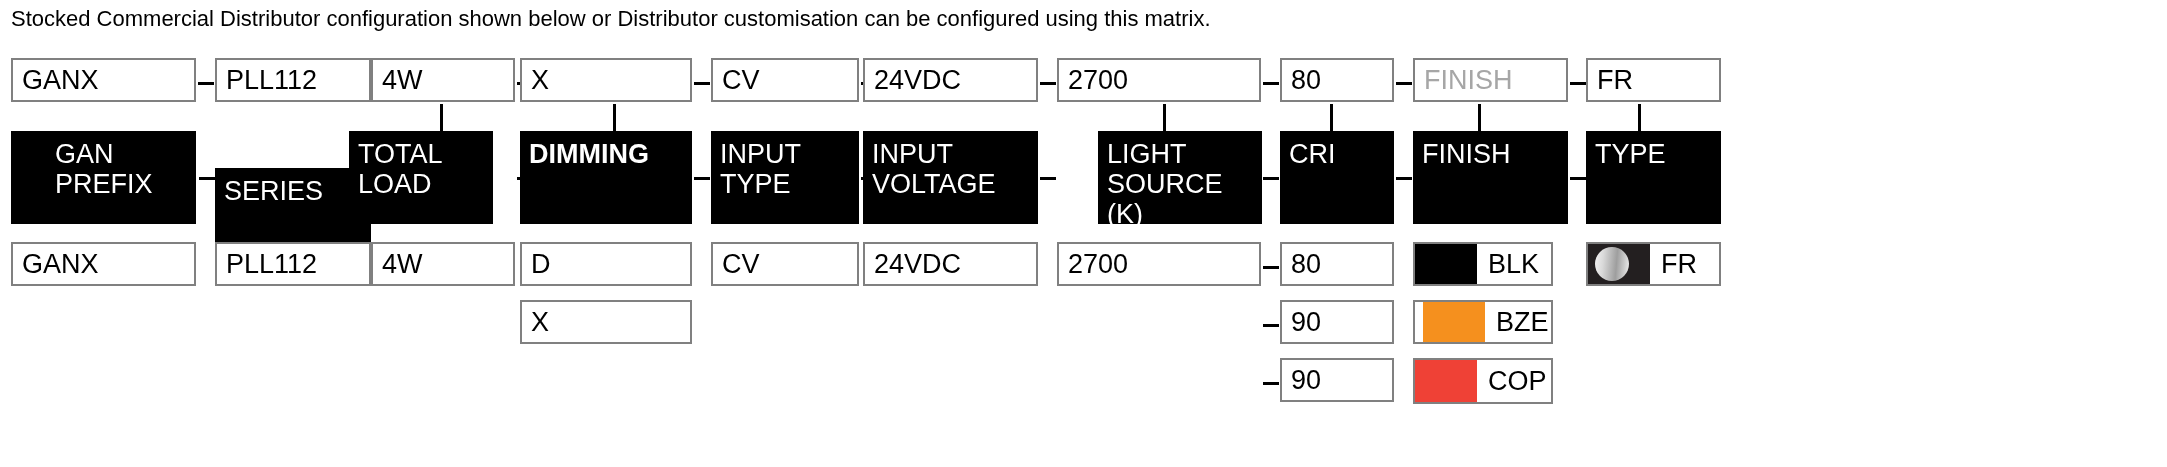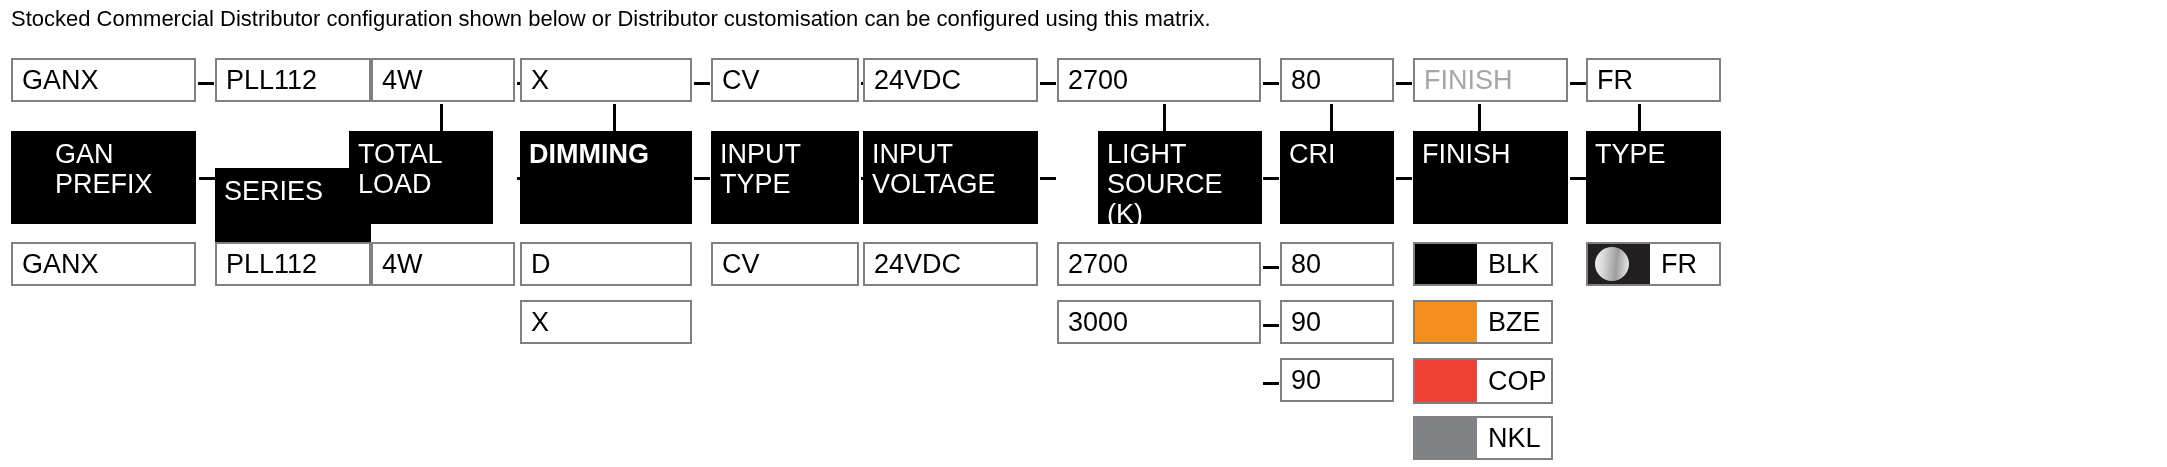--- a/index.html
+++ b/index.html
@@ -188,46 +188,41 @@
   <div class="box" style="left:371px; top:242px; width:144px; height:44px;">4W</div>
 
   <div class="box" style="left:520px; top:242px; width:172px; height:44px;">D</div>
   <div class="box" style="left:520px; top:300px; width:172px; height:44px;">X</div>
 
   <div class="box" style="left:711px; top:242px; width:148px; height:44px;">CV</div>
 
   <div class="box" style="left:863px; top:242px; width:175px; height:44px;">24VDC</div>
 
   <div class="box" style="left:1057px;top:242px; width:204px; height:44px;">2700</div>
-  <div class="box" style="left:1057px;top:300px; width:204px; height:44px;">3000</div>
 
   <div class="dash" style="left:1263px;top:266px; width:16px;"></div>
   <div class="dash" style="left:1263px;top:324px; width:16px;"></div>
   <div class="dash" style="left:1263px;top:382px; width:16px;"></div>
 
   <div class="box" style="left:1280px;top:242px; width:114px; height:44px;">80</div>
   <div class="box" style="left:1280px;top:300px; width:114px; height:44px;">90</div>
   <div class="box" style="left:1280px;top:358px; width:114px; height:44px;">90</div>
 
   <div class="swatchrow" style="left:1413px;top:242px; width:140px; height:44px;justify-content:space-between;">
     <span class="chip" style="background:#000000;"></span>
     <span class="chiplabel">BLK</span>
   </div>
-  <div class="swatchrow" style="left:1413px;top:300px; width:140px; height:44px;">
+  <div class="swatchrow" style="left:1413px;top:300px; width:140px; height:44px;padding-left:8px;">
     <span class="chip" style="background:#F5901E;"></span>
     <span class="chiplabel">BZE</span>
   </div>
   <div class="swatchrow" style="left:1413px;top:358px; width:140px; height:46px;">
     <span class="chip" style="background:#EF4136;"></span>
     <span class="chiplabel">COP</span>
   </div>
-  <div class="swatchrow" style="left:1413px;top:416px; width:140px; height:44px;">
-    <span class="chip" style="background:#808285;"></span>
-    <span class="chiplabel">NKL</span>
-  </div>
 
   <div class="swatchrow" style="left:1586px;top:242px; width:135px; height:44px;">
     <span class="chip gradient"></span>
     <span class="chiplabel">FR</span>
   </div>
 
 
 </div>
 
 </body></html>

